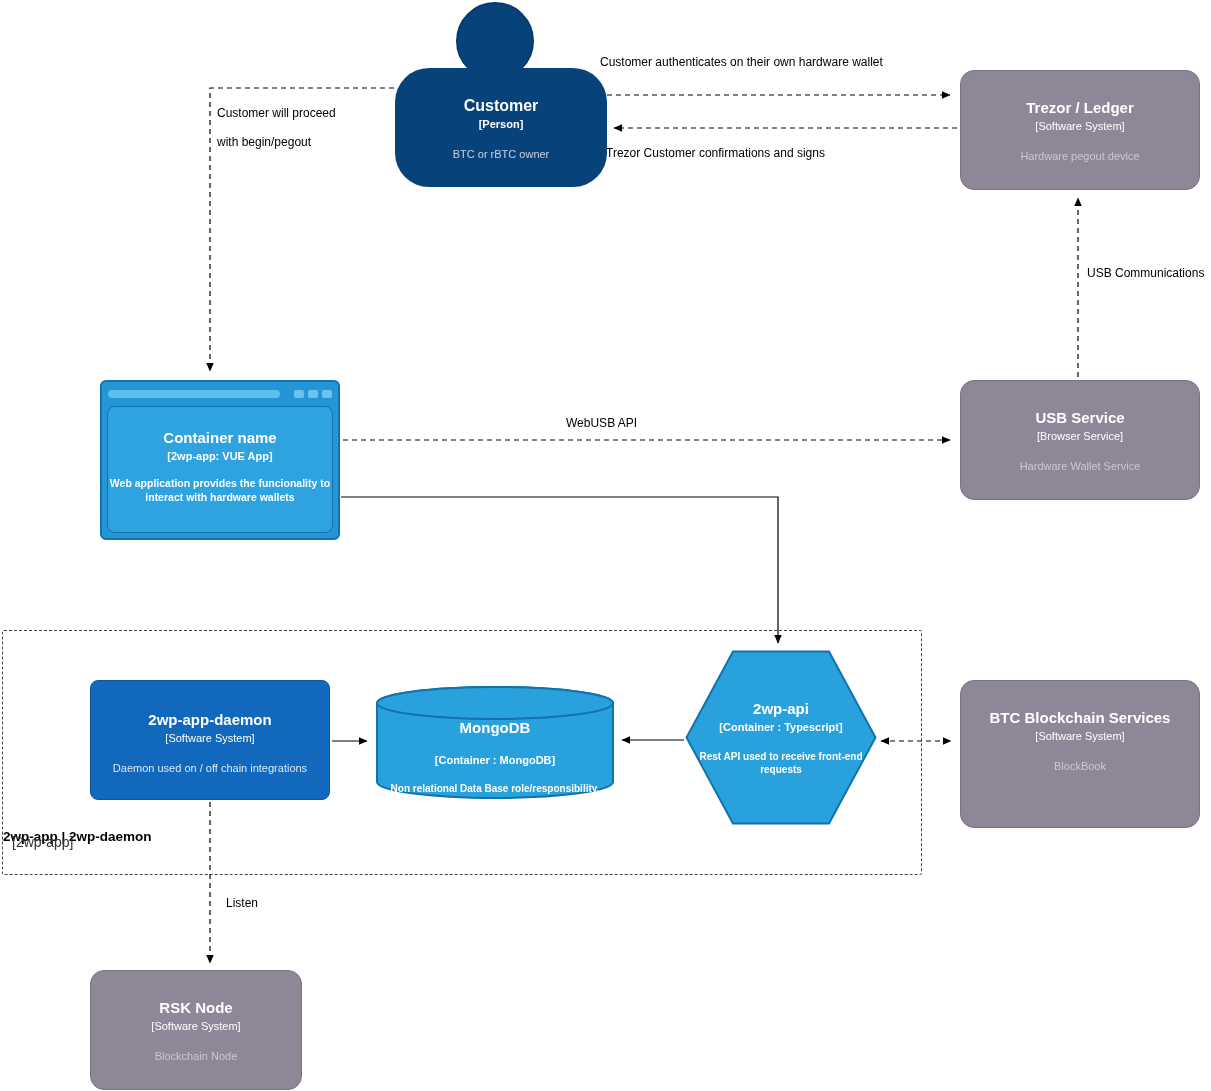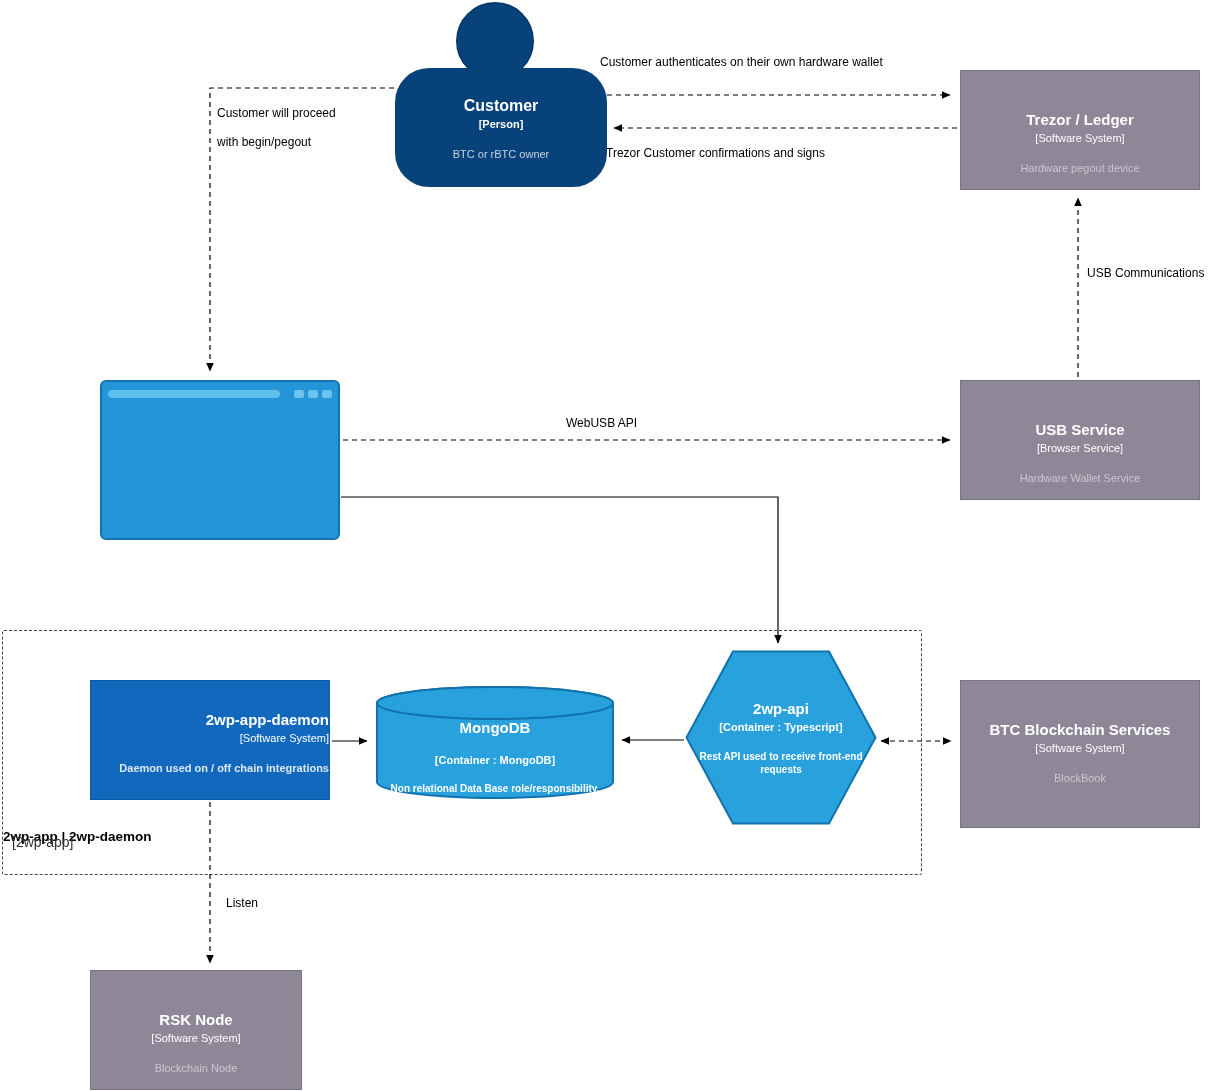--- a/index.html
+++ b/index.html
@@ -15,27 +15,27 @@
     position:absolute;z-index:4;font-size:12px;color:#000;white-space:nowrap;
   }
   
   .node{
     position:absolute;z-index:3;box-sizing:border-box;color:#fff;text-align:center;
   }
   .node-title{font-size:15px;font-weight:bold;line-height:1.2;}
   .node-type{font-size:11px;line-height:1.3;margin-top:2px;}
   .node-desc{font-size:11px;line-height:1.3;margin-top:16px;}
   .gray{
-    background:#8e8798;border:1.5px solid #7a7287;border-radius:0;padding-top:40px;
+    background:#8e8798;border:1.5px solid #7a7287;border-radius:14px;padding-top:28px;
   }
   .gray .node-desc{color:#cbc7d2;}
   .blue-rect{
-    background:#1168bd;border:1.5px solid #0d5aa3;border-radius:0;padding-top:30px;text-align:right;
+    background:#1168bd;border:1.5px solid #0d5aa3;border-radius:8px;padding-top:30px;
   }
-  .blue-rect .node-desc{color:rgba(255,255,255,0.85);font-weight:bold;}
+  .blue-rect .node-desc{color:rgba(255,255,255,0.85);}
   
   .person-head{
     position:absolute;z-index:2;width:78px;height:78px;border-radius:50%;
     background:#08427b;border:2px solid #063a6c;box-sizing:border-box;
   }
   .person-body{
     background:#08427b;border-radius:34px;padding-top:28px;
   }
   .person-body .node-title{font-size:16px;}
   .person-body .node-type{font-weight:bold;}
@@ -129,20 +129,25 @@
     <div class="node-desc">Hardware pegout device</div>
   </div>
 
   <div class="node browser" style="left:100px;top:380px;width:240px;height:160px">
     <div class="browser-bar">
       <div class="browser-address"></div>
       <div class="browser-btn"></div>
       <div class="browser-btn"></div>
       <div class="browser-btn"></div>
     </div>
+    <div class="browser-content">
+      <div class="node-title">Container name</div>
+      <div class="node-type">[2wp-app: VUE App]</div>
+      <div class="node-desc">Web application provides the funcionality to interact with hardware wallets</div>
+    </div>
   </div>
 
   <div class="node gray" style="left:960px;top:380px;width:240px;height:120px">
     <div class="node-title">USB Service</div>
     <div class="node-type">[Browser Service]</div>
     <div class="node-desc">Hardware Wallet Service</div>
   </div>
 
   <div class="node blue-rect" style="left:90px;top:680px;width:240px;height:120px">
     <div class="node-title">2wp-app-daemon</div>

